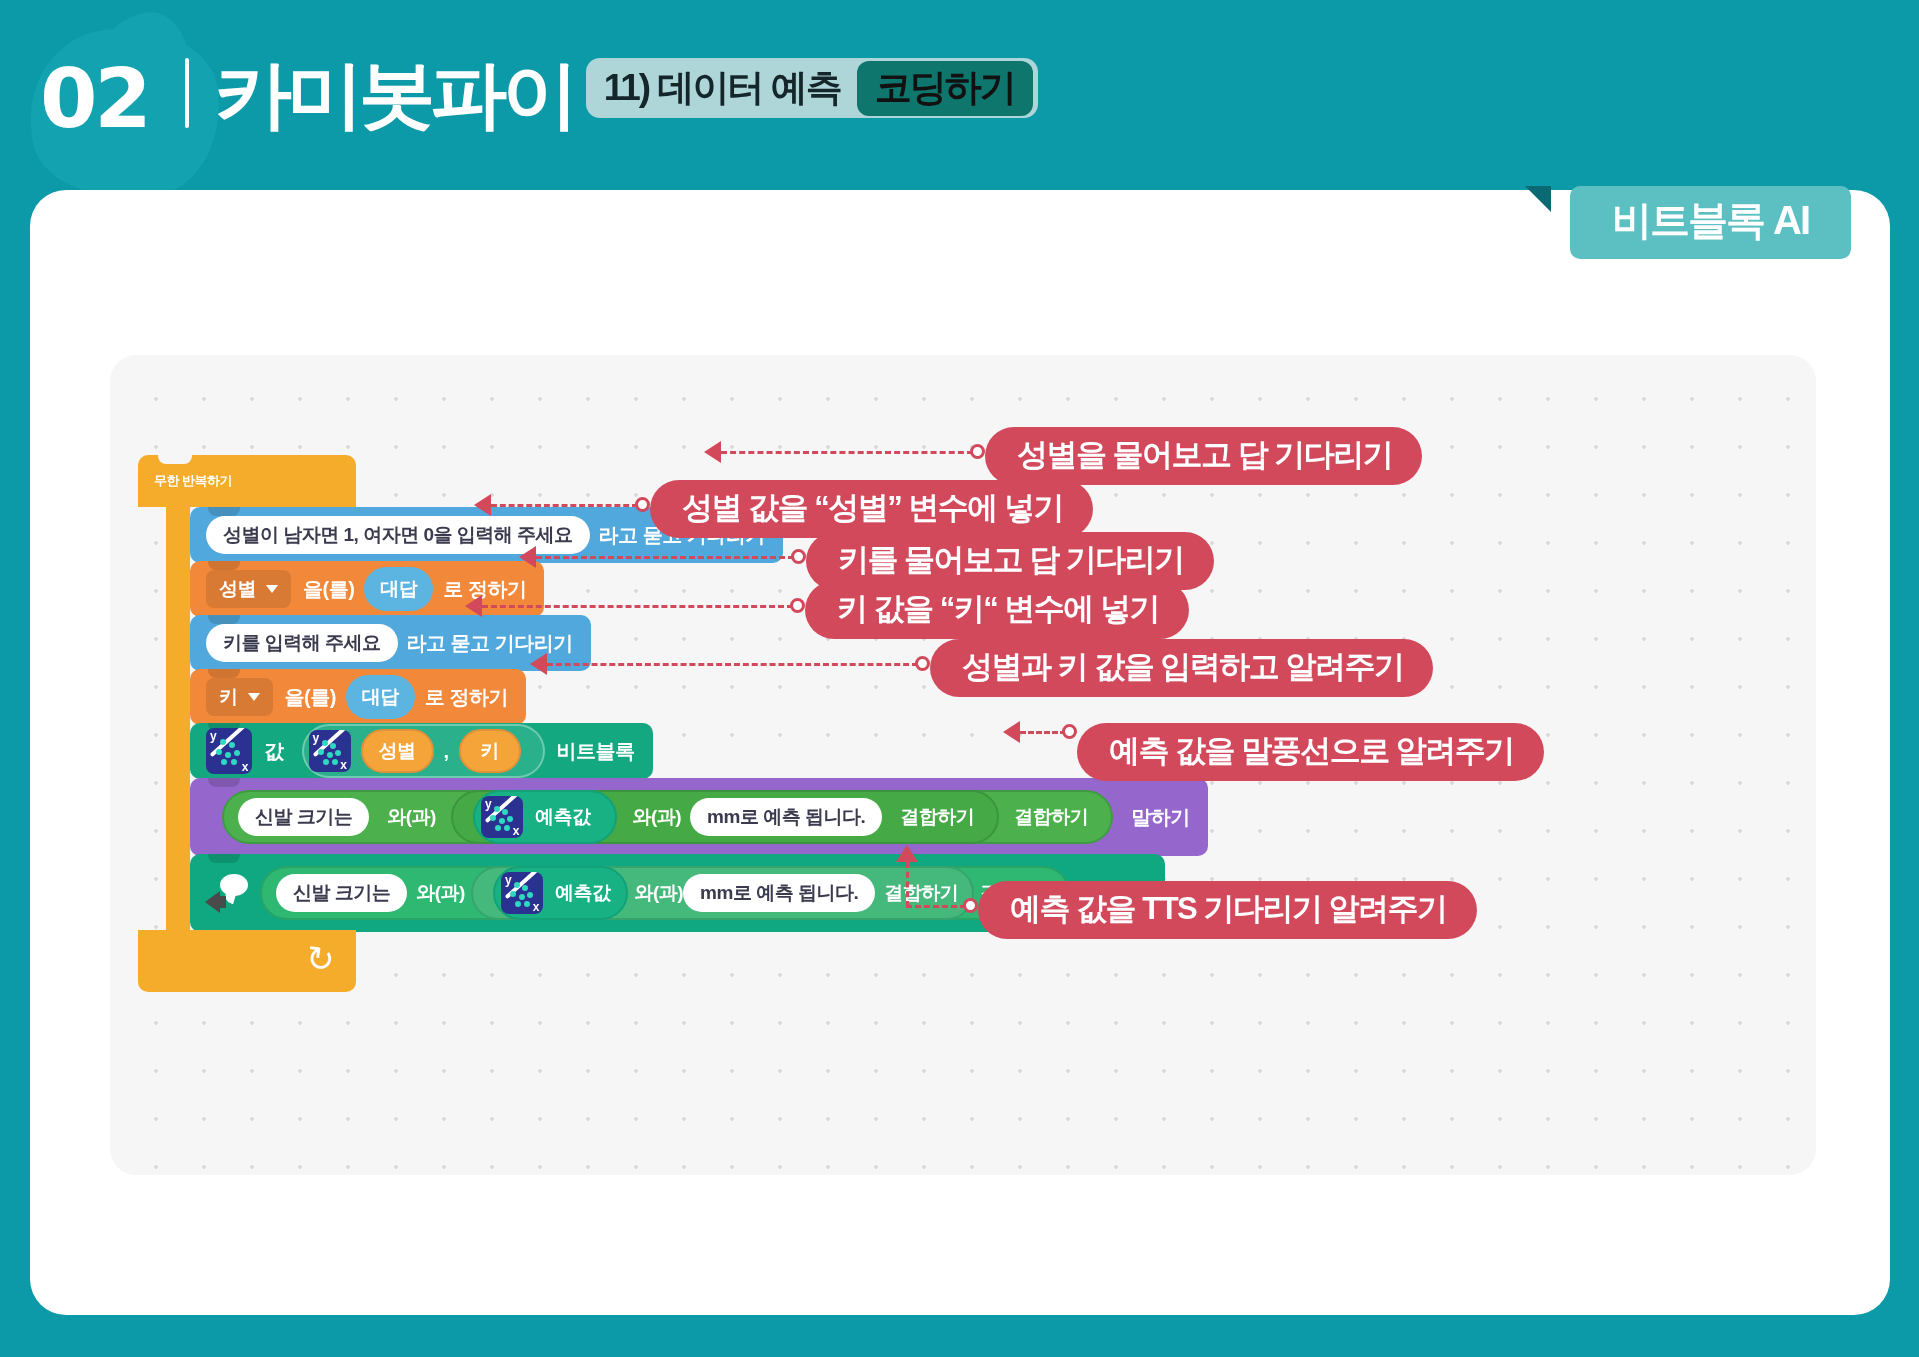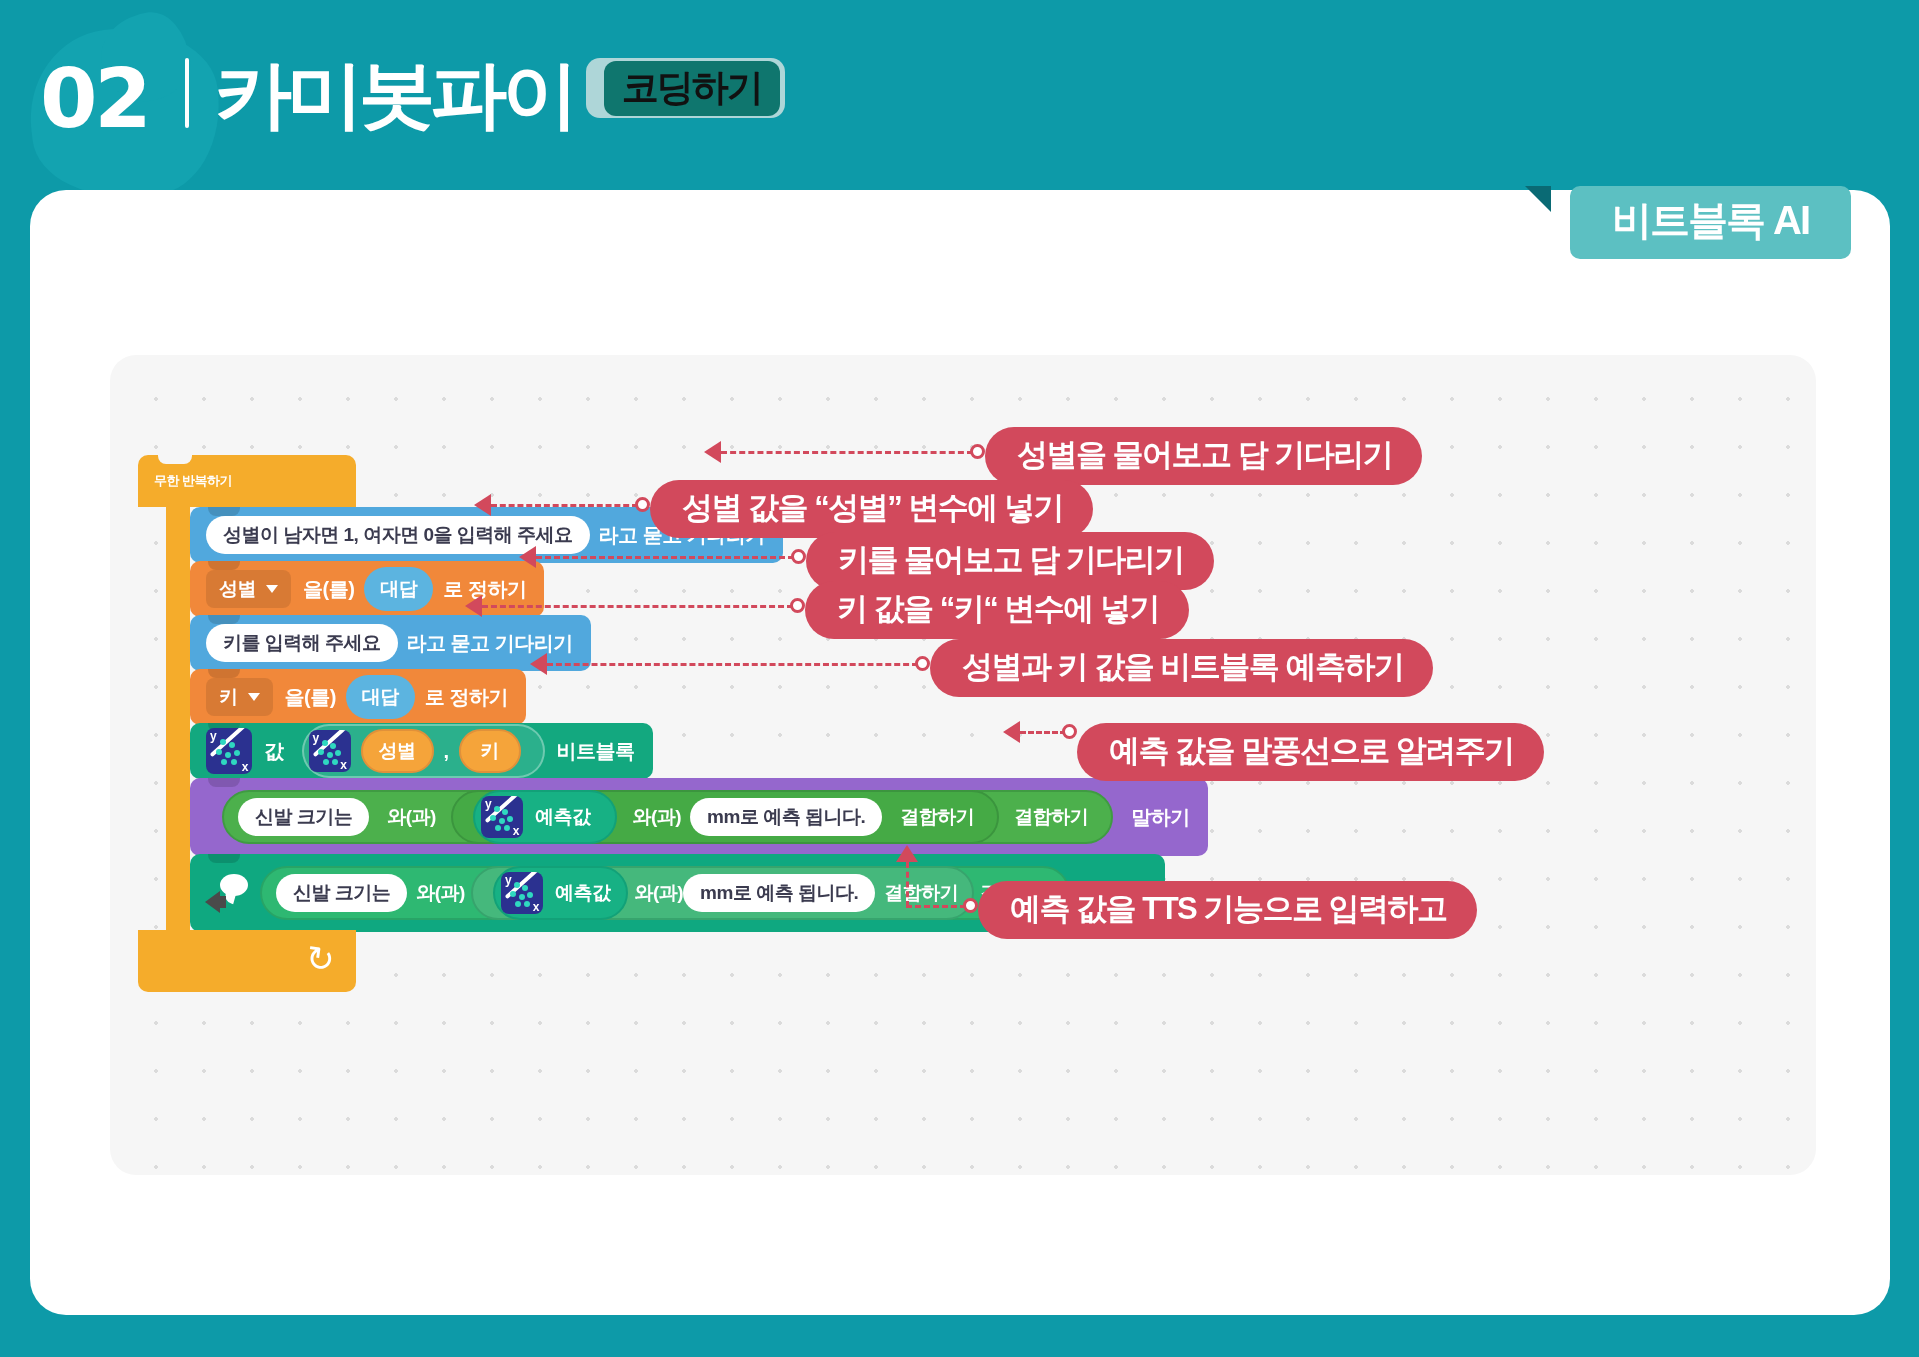--- a/index.html
+++ b/index.html
@@ -508,20 +508,21 @@
 </head>
 <body>
 
 <div class="header">
   <div class="brush"></div>
   <div class="hdr-row">
     <div class="hdr-num">02</div>
     <div class="hdr-divider"></div>
     <div class="hdr-title">카미봇파이</div>
     <div class="hdr-pill">
+      <span class="hdr-sub">11) 데이터 예측</span>
       <span class="hdr-chip">코딩하기</span>
     </div>
   </div>
 </div>
 
 <div class="ai-badge-fold"></div>
 <div class="ai-badge">비트블록 AI</div>
 
 <div class="card"></div>
 
@@ -707,24 +708,24 @@
 <div class="callout" style="left:806px;  top:532px;">키를 물어보고 답 기다리기</div>
 
 <div class="arrow-l" style="left:465px;  top:595px;"></div>
 <div class="dashline" style="left:482px;  top:605px;  width:311px;"></div>
 <div class="anchor-dot" style="left:790px; top:598px;"></div>
 <div class="callout" style="left:805px;  top:581px;">키 값을 “키“ 변수에 넣기</div>
 
 <div class="arrow-l" style="left:530px;  top:653px;"></div>
 <div class="dashline" style="left:547px;  top:663px;  width:371px;"></div>
 <div class="anchor-dot" style="left:915px; top:656px;"></div>
-<div class="callout" style="left:930px;  top:639px;">성별과 키 값을 비트블록 예측하기</div>
+<div class="callout" style="left:930px;  top:639px;">성별과 키 값을 입력하고 알려주기</div>
 
 <div class="arrow-l" style="left:1003px; top:721px;"></div>
 <div class="dashline" style="left:1020px; top:731px;  width:46px;"></div>
 <div class="anchor-dot" style="left:1062px;top:724px;"></div>
 <div class="callout" style="left:1077px; top:723px;">예측 값을 말풍선으로 알려주기</div>
 
 <div class="arrow-u" style="left:896px;  top:845px;"></div>
 <div class="dashline-v" style="left:906px;  top:862px;  height:45px;"></div>
 <div class="dashline" style="left:906px;  top:905px;  width:60px;"></div>
 <div class="anchor-dot" style="left:963px;  top:898px;"></div>
-<div class="callout" style="left:978px;  top:881px;">예측 값을 TTS 기능으로 입력하고</div>
+<div class="callout" style="left:978px;  top:881px;">예측 값을 TTS 기다리기 알려주기</div>
 
 </body></html>

